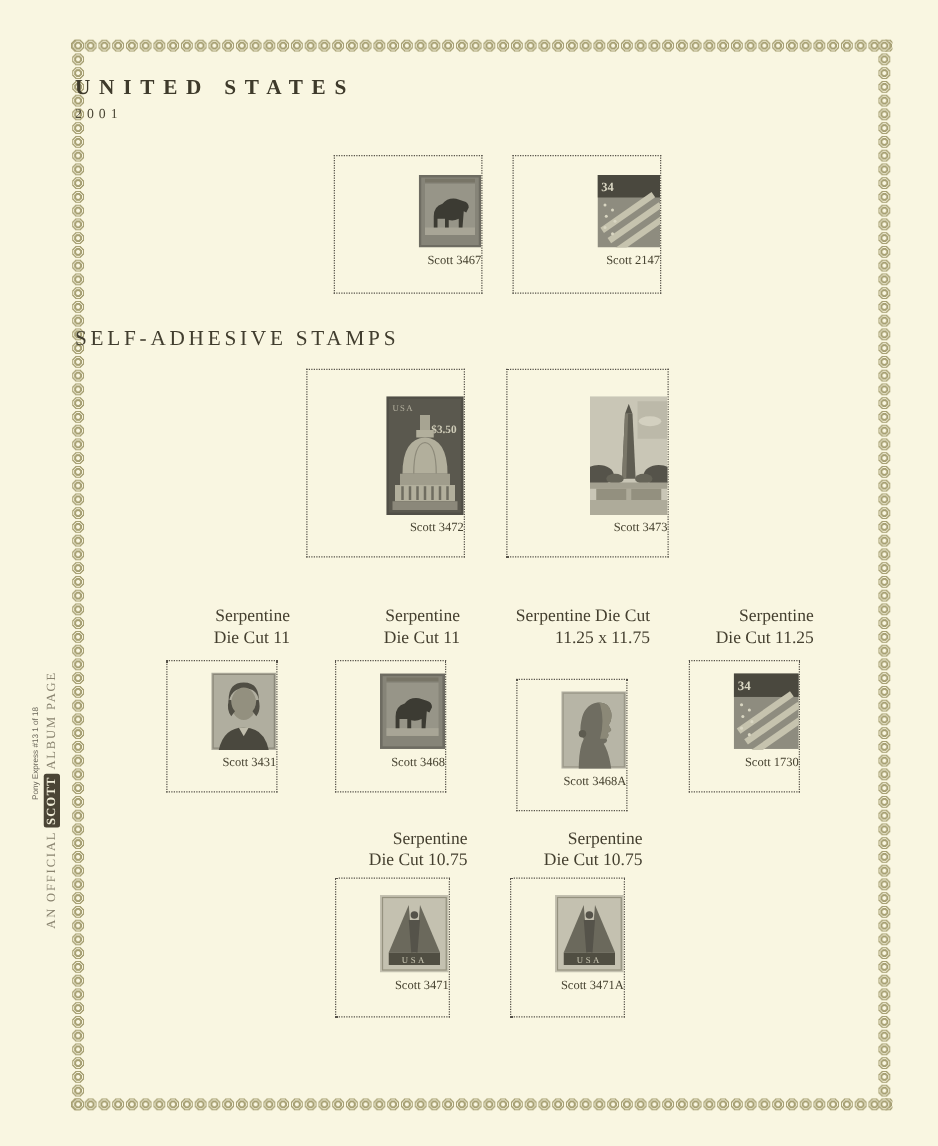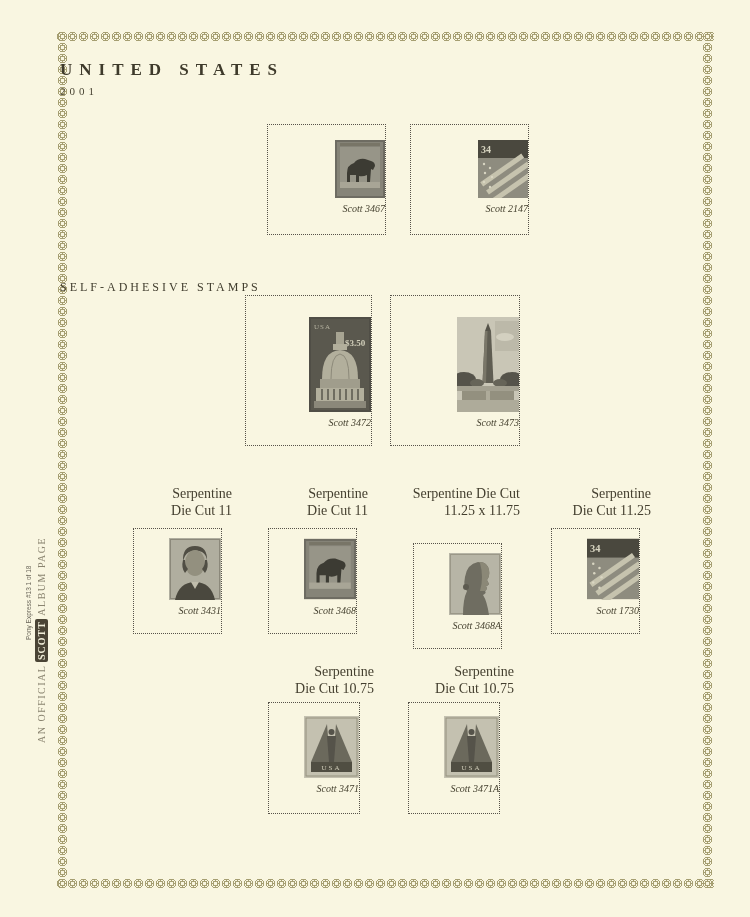--- a/index.html
+++ b/index.html
@@ -18,27 +18,27 @@
   }
   .chain-v{
     background-image:radial-gradient(circle at 5.5px 5.5px,
       #f9f6e1 0,#f9f6e1 1.6px,#a69f72 1.7px,#a69f72 3px,
       #f9f6e1 3.1px,#f9f6e1 3.8px,#a69f72 3.9px,#a69f72 4.9px,rgba(0,0,0,0) 5px);
     background-size:11px 11px;background-repeat:repeat-y;width:11px;
   }
   .centered{position:absolute;left:60px;width:653px;}
   .title{top:60px;font-size:17px;font-weight:bold;letter-spacing:7px;color:#3e3a2b;}
   .year{top:85px;font-size:11px;letter-spacing:4px;color:#4a4534;}
-  .section-header{top:280px;font-size:12px;letter-spacing:3px;color:#413d2e;}
+  .section-header{top:261px;font-size:17px;letter-spacing:3px;color:#413d2e;}
   .slot{
     position:absolute;box-sizing:border-box;
     border:1px dotted #57534a;
     display:flex;flex-direction:column;align-items:flex-end;
   }
-  .caption{font-style:italic;font-size:10px;color:#45412f;margin-top:5px;}
+  .caption{font-size:10px;color:#45412f;margin-top:5px;}
   .colhead{position:absolute;text-align:right;font-size:14px;line-height:1.2;color:#443f2f;}
   .stamp{display:block;}
   .mt15{margin-top:15px;} .mt21{margin-top:21px;} .mt9{margin-top:9px;} .mt13{margin-top:13px;}
   .vtext{
     position:absolute;writing-mode:vertical-rl;transform:rotate(180deg);
     white-space:nowrap;text-align:center;
   }
   .side-small{left:25px;top:553px;height:100px;width:11px;font-size:6.5px;color:#6b675a;
     font-family:"Liberation Sans","DejaVu Sans",sans-serif;}
   .side-big{left:36px;top:520px;height:240px;width:17px;font-size:10px;
@@ -110,21 +110,21 @@
     <rect x="24" y="72" width="2" height="11" fill="#6f6d60"></rect>
     <rect x="30" y="72" width="2" height="11" fill="#6f6d60"></rect>
     <rect x="36" y="72" width="2" height="11" fill="#6f6d60"></rect>
     <rect x="42" y="72" width="2" height="11" fill="#6f6d60"></rect>
     <rect x="48" y="72" width="2" height="11" fill="#6f6d60"></rect>
     <rect x="5" y="84" width="52" height="7" fill="#8b887a"></rect>
   </svg>
   <div class="caption">Scott 3472</div>
 </div>
 
-<div class="slot" style="left:390px;top:295px;width:130px;height:151px;">
+<div class="slot" style="left:405px;top:295px;width:130px;height:151px;">
   <svg class="stamp mt21" width="62" height="95" viewBox="0 0 62 95">
     <rect width="62" height="95" fill="#c9c6b6"></rect>
     <rect x="38" y="4" width="24" height="30" fill="#bcb9a9"></rect>
     <ellipse cx="48" cy="20" rx="9" ry="4" fill="#d3d0c0"></ellipse>
     <polygon points="28,14 34,14 36.5,66 25.5,66" fill="#5f5d52"></polygon>
     <polygon points="28,14 34,14 31,6" fill="#56544a"></polygon>
     <polygon points="28,14 30.5,14 29,66 25.5,66" fill="#7a7769"></polygon>
     <ellipse cx="7" cy="63" rx="12" ry="8" fill="#55534a"></ellipse>
     <ellipse cx="55" cy="63" rx="12" ry="8" fill="#55534a"></ellipse>
     <ellipse cx="20" cy="66" rx="7" ry="4" fill="#666458"></ellipse>

